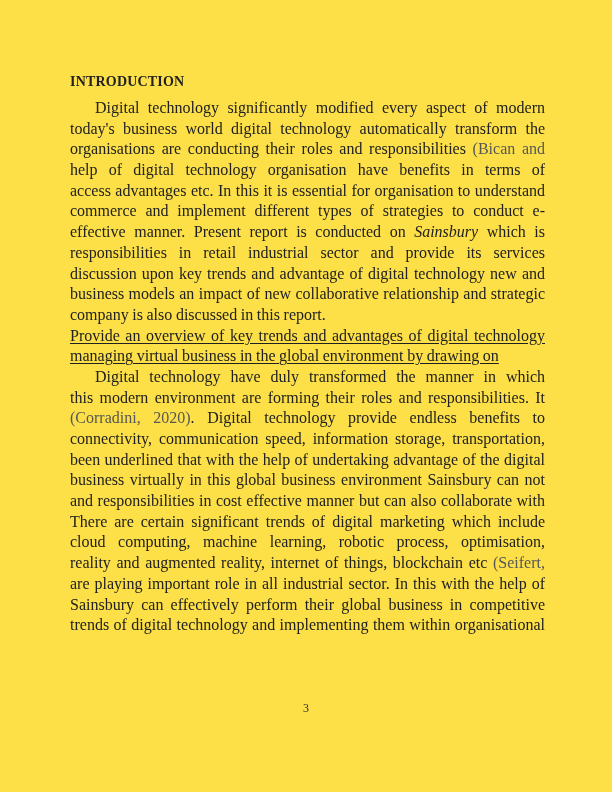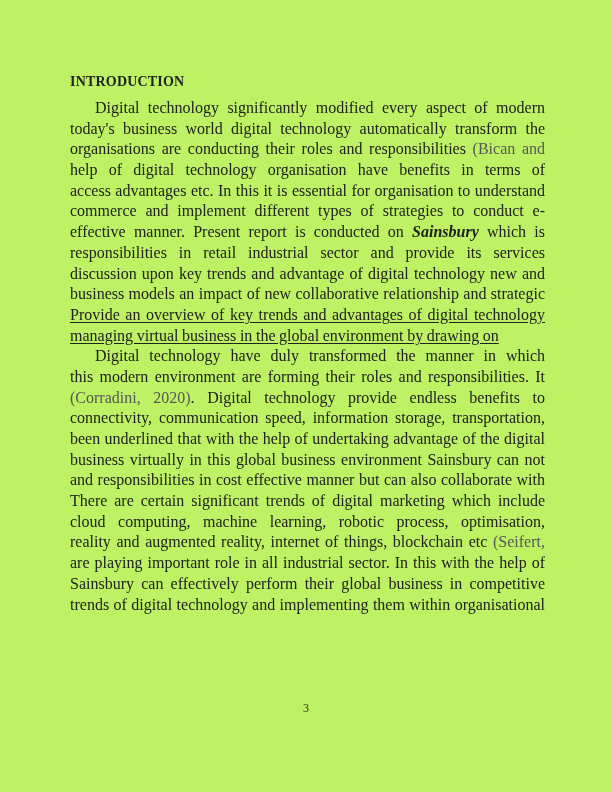--- a/index.html
+++ b/index.html
@@ -8,21 +8,21 @@
     height: 792px;
     background: #ffffff;
     font-family: "Liberation Serif", serif;
     color: #212121;
     position: relative;
     overflow: hidden;
   }
   .page {
     position: absolute;
     inset: 0;
-    background: #bef264;
+    background: #fde047;
   }
   .content {
     position: absolute;
     left: 70px;
     width: 475px;
     top: 74px;
   }
   .section.title {
     font-size: 14px;
     line-height: 15px;
@@ -40,21 +40,21 @@
     overflow: hidden;
   }
   .line.last  { text-align-last: left; }
   .line.indent { text-indent: 25px; }
   .line.center { text-align: left; text-align-last: center; }
   .section.heading .line {
     text-decoration: underline;
     text-underline-offset: 2px;
   }
   .cite { color: #575757; }
-  .bi { font-weight: bold; font-style: italic; }
+  .bi { font-weight: normal; font-style: italic; }
   .page-number {
     position: absolute;
     top: 701px;
     left: 0;
     width: 100%;
     text-align: center;
     font-size: 12px;
     color: #2a2a2a;
   }
 </style>
@@ -68,20 +68,21 @@
         <div class="line indent"><span>Digital technology significantly modified every aspect of modern business environment. In</span></div>
         <div class="line"><span>today's business world digital technology automatically transform the manner in which business</span></div>
         <div class="line"><span>organisations are conducting their roles and responsibilities </span><span class="cite">(Bican and Brem, 2020)</span><span>. With the</span></div>
         <div class="line"><span>help of digital technology organisation have benefits in terms of connectivity, technology global</span></div>
         <div class="line"><span>access advantages etc. In this it is essential for organisation to understand the process of e-</span></div>
         <div class="line"><span>commerce and implement different types of strategies to conduct e-commerce business in</span></div>
         <div class="line"><span>effective manner. Present report is conducted on </span><span class="bi">Sainsbury</span><span> which is operating its roles and</span></div>
         <div class="line"><span>responsibilities in retail industrial sector and provide its services worldwide. Report include</span></div>
         <div class="line"><span>discussion upon key trends and advantage of digital technology new and emerging digital</span></div>
         <div class="line"><span>business models an impact of new collaborative relationship and strategic alliances with digital</span></div>
+        <div class="line last"><span>company is also discussed in this report.</span></div>
       </div>
       <div class="section heading">
         <div class="line"><span>Provide an overview of key trends and advantages of digital technology and implications for</span></div>
         <div class="line last center"><span>managing virtual business in the global environment by drawing on SAINSBURY</span></div>
       </div>
       <div class="section paragraph">
         <div class="line indent"><span>Digital technology have duly transformed the manner in which business organisation in</span></div>
         <div class="line"><span>this modern environment are forming their roles and responsibilities. It has been identified that</span></div>
         <div class="line"><span class="cite">(Corradini, 2020)</span><span>. Digital technology provide endless benefits to organisations such as social</span></div>
         <div class="line"><span>connectivity, communication speed, information storage, transportation, low cost extra. It has</span></div>

